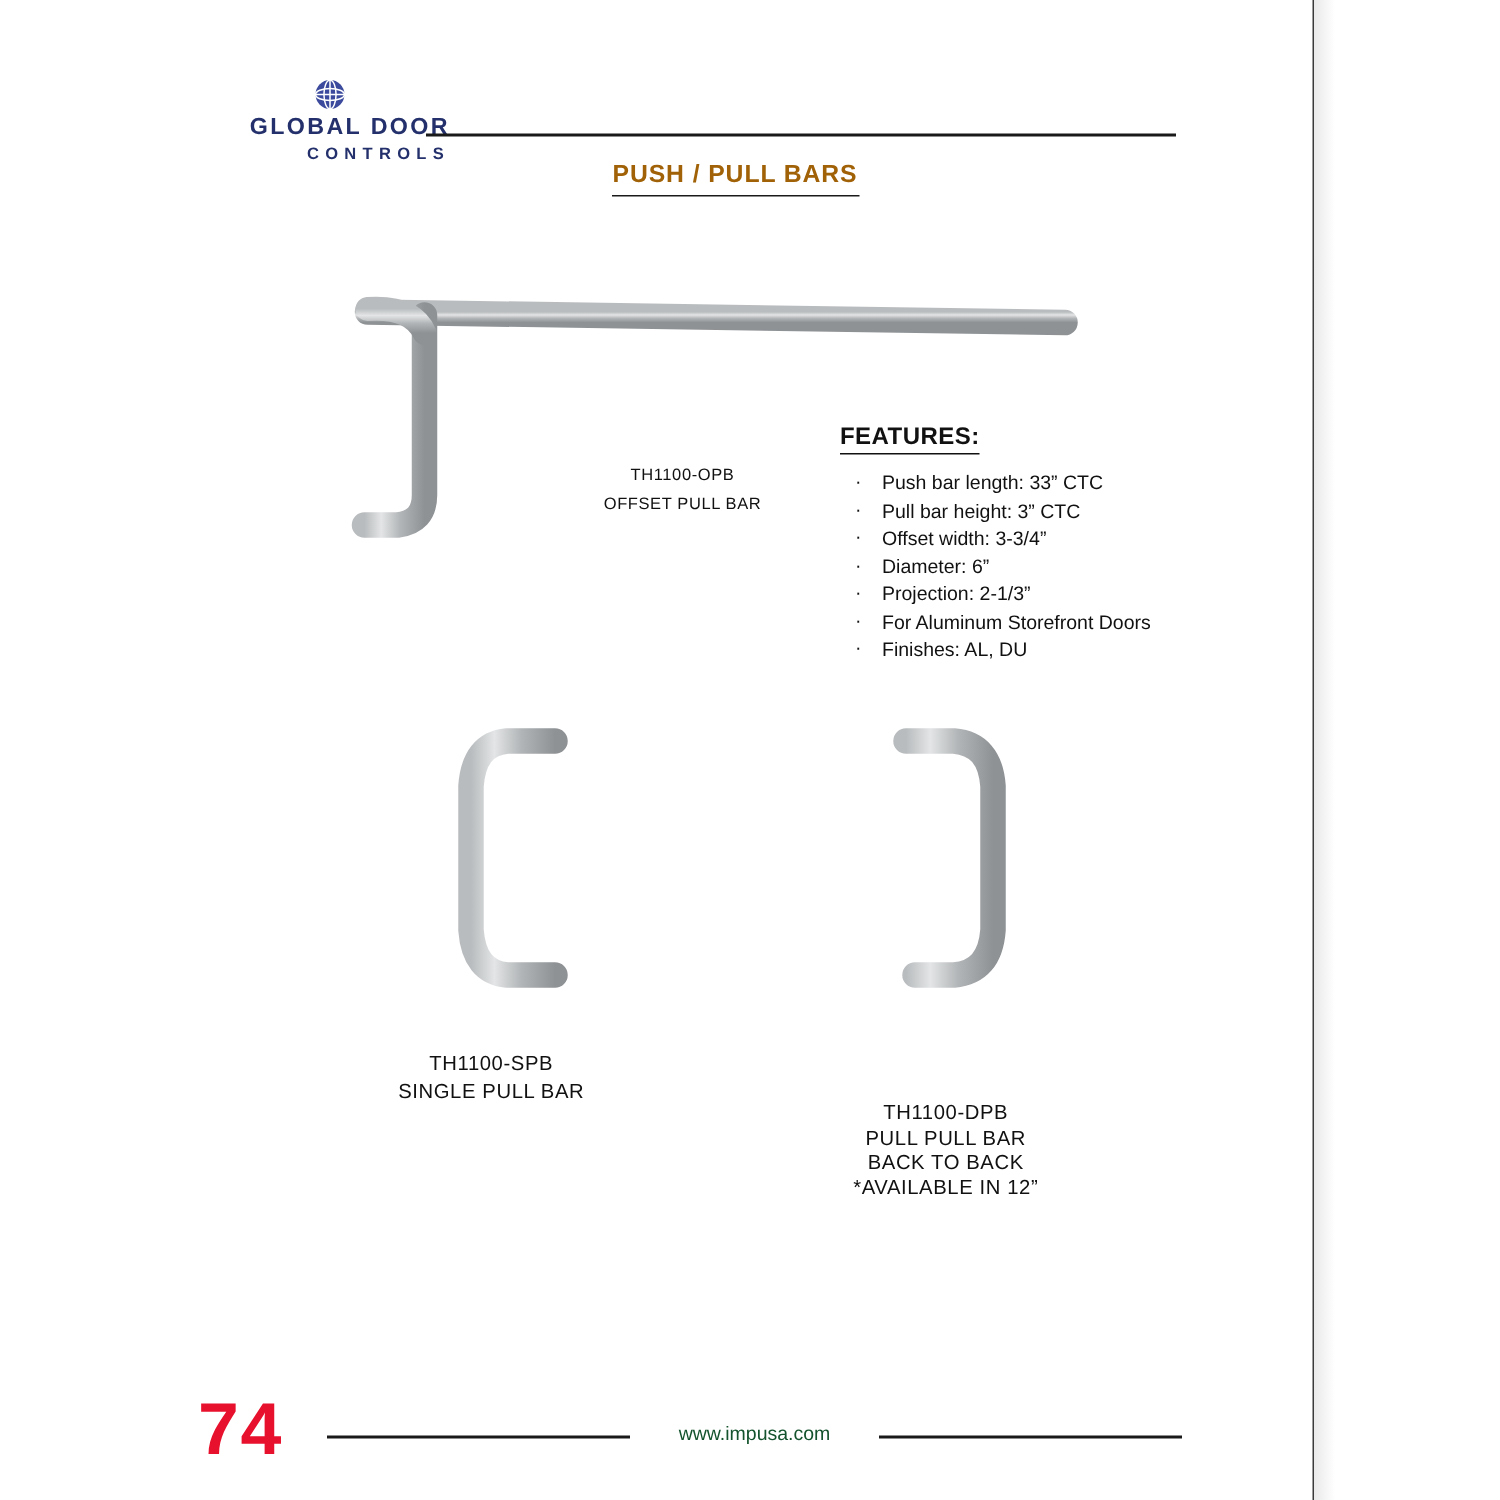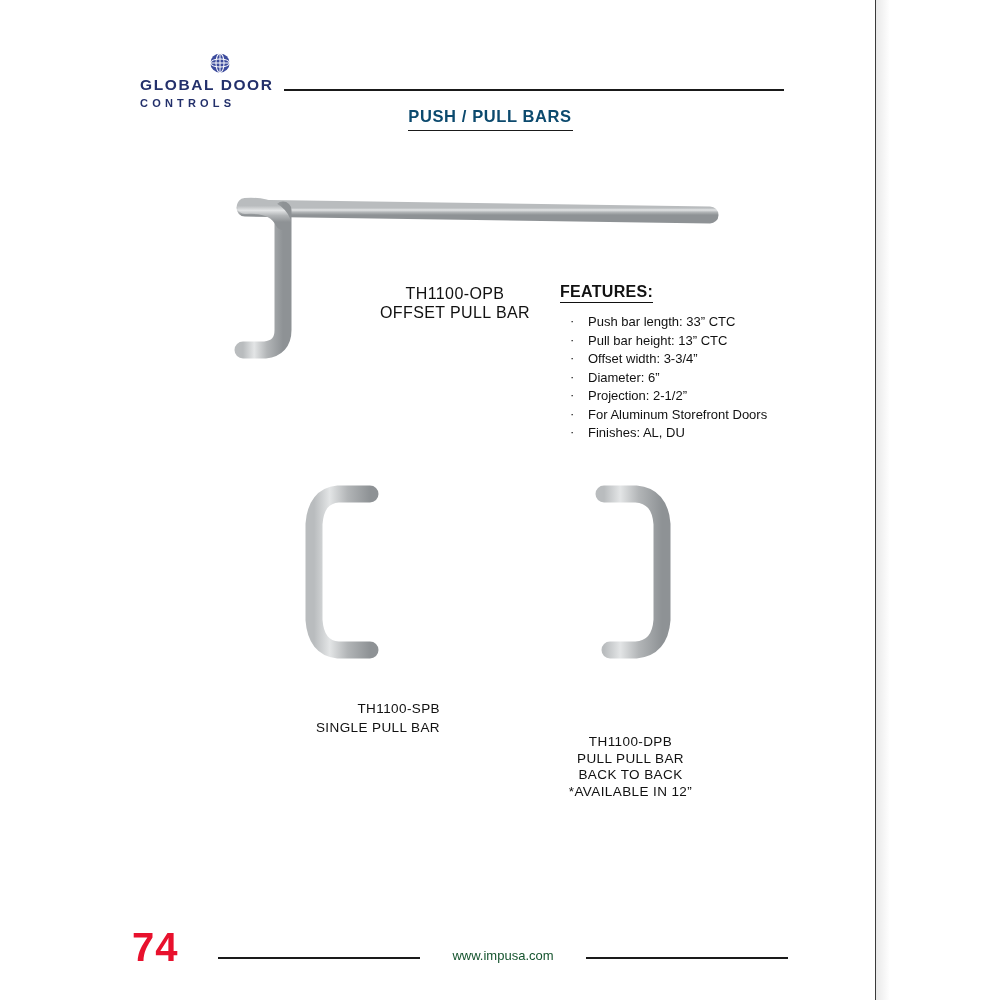--- a/index.html
+++ b/index.html
@@ -44,21 +44,21 @@
     height: 1000px;
     background: linear-gradient(to right, #e9e9e9, #ffffff);
   }
 
   
   .logo {
     position: absolute;
     left: 140px;
     top: 52px;
     width: 160px;
-    text-align: left;
+    text-align: right;
   }
   .logo-globe {
     width: 22px;
     height: 22px;
     margin: 0 auto 2px auto;
     display: block;
   }
   .logo-main {
     font-family: "Liberation Sans", sans-serif;
     font-size: 15.5px;
@@ -97,21 +97,21 @@
     background: #1a1a1a;
   }
   .subtitle {
     position: absolute;
     left: 300px;
     top: 107px;
     width: 380px;
     text-align: center;
     font-size: 16.5px;
     font-weight: bold;
-    color: #0c4a6e;
+    color: #a16207;
     letter-spacing: 0.6px;
   }
   .subtitle-underline {
     position: absolute;
     left: 408px;
     top: 130px;
     width: 165px;
     height: 1.3px;
     background: #1a1a1a;
   }
@@ -120,24 +120,24 @@
   .fig-opb {
     position: absolute;
     left: 215px;
     top: 170px;
     width: 520px;
     height: 200px;
   }
   .label-opb {
     position: absolute;
     left: 330px;
-    top: 284px;
+    top: 308px;
     width: 250px;
     text-align: center;
-    font-size: 16px;
+    font-size: 11px;
     color: #111;
     letter-spacing: 0.4px;
     line-height: 19px;
   }
 
   
   .features {
     position: absolute;
     left: 560px;
     top: 283px;
@@ -179,21 +179,21 @@
     left: 290px;
     top: 480px;
     width: 110px;
     height: 185px;
   }
   .label-spb {
     position: absolute;
     left: 215px;
     top: 699px;
     width: 225px;
-    text-align: right;
+    text-align: center;
     font-size: 13.5px;
     color: #111;
     letter-spacing: 0.4px;
     line-height: 19px;
   }
   .fig-dpb {
     position: absolute;
     left: 580px;
     top: 480px;
     width: 110px;
@@ -210,21 +210,21 @@
     letter-spacing: 0.4px;
     line-height: 16.5px;
     margin-top: 35px;
   }
 
   
   .page-number {
     position: absolute;
     left: 132px;
     top: 925px;
-    font-size: 40px;
+    font-size: 49px;
     font-weight: bold;
     color: #e8112d;
     letter-spacing: 1px;
   }
   .footer-rule-left {
     position: absolute;
     left: 218px;
     top: 957px;
     width: 202px;
     height: 1.6px;
@@ -296,24 +296,24 @@
 
   <div class="label-opb">
     <span>TH1100-OPB</span><br>
     <span>OFFSET PULL BAR</span>
   </div>
 
   <div class="features">
     <div class="features-title">FEATURES:</div>
     <ul>
       <li><span class="bullet">·</span><span>Push bar length: 33” CTC</span></li>
-      <li><span class="bullet">·</span><span>Pull bar height: 13” CTC</span></li>
+      <li><span class="bullet">·</span><span>Pull bar height: 3” CTC</span></li>
       <li><span class="bullet">·</span><span>Offset width: 3-3/4”</span></li>
       <li><span class="bullet">·</span><span>Diameter: 6”</span></li>
-      <li><span class="bullet">·</span><span>Projection: 2-1/2”</span></li>
+      <li><span class="bullet">·</span><span>Projection: 2-1/3”</span></li>
       <li><span class="bullet">·</span><span>For Aluminum Storefront Doors</span></li>
       <li><span class="bullet">·</span><span>Finishes: AL, DU</span></li>
     </ul>
   </div>
 
   <svg class="fig-spb" viewBox="0 0 110 185">
     <path d="M 80 14 L 48 14 Q 26 16 24 44 L 24 140 Q 26 168 48 170 L 80 170" stroke="url(#barV)" stroke-width="17" stroke-linecap="round" fill="none"></path>
   </svg>
   <div class="label-spb">
     <span>TH1100-SPB</span><br>

